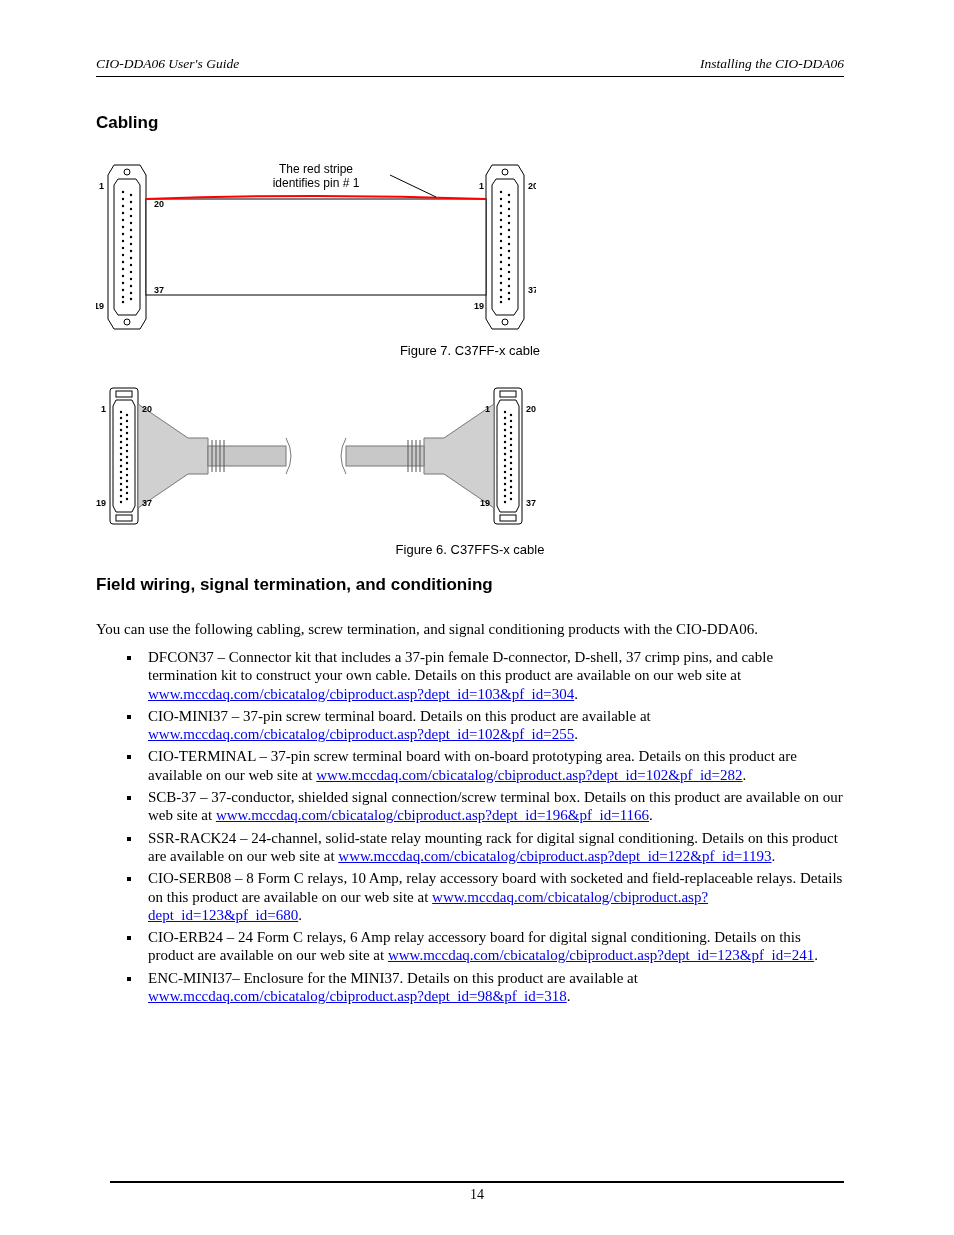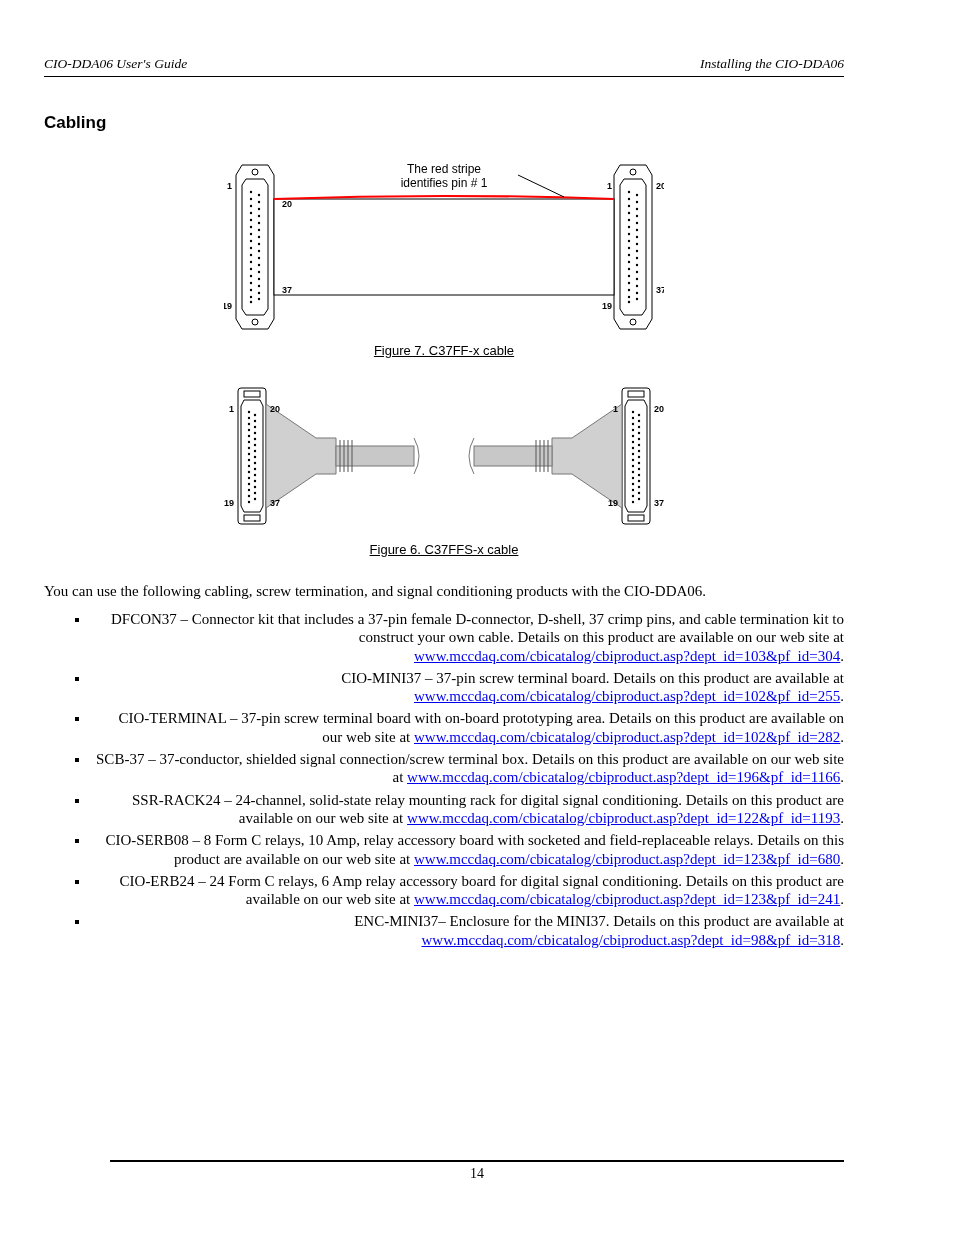--- a/index.html
+++ b/index.html
@@ -4,21 +4,21 @@
 <style>
   body {
     margin: 0;
     font-family: "Times New Roman", Times, serif;
     font-size: 15px;
     color: #000;
     background: #fff;
     width: 954px;
   }
   .page {
-    padding: 54px 110px 40px 44px;
+    padding: 54px 110px 40px 96px;
     box-sizing: border-box;
     min-height: 1235px;
     position: relative;
   }
   .header-row {
     display: flex;
     justify-content: space-between;
     font-style: italic;
     font-size: 13.5px;
     margin-top: 2px;
@@ -31,53 +31,50 @@
   }
   .section-heading {
     font-family: Arial, Helvetica, sans-serif;
     font-weight: bold;
     font-size: 17px;
     margin: 0 0 14px 0;
   }
   .figure-wrap {
     display: flex;
     flex-direction: column;
-    align-items: center;
     margin: 10px 0 18px 0;
   }
   .figure-caption {
     font-family: Arial, Helvetica, sans-serif;
     font-size: 13px;
     margin-top: 6px;
     text-align: center;
-    text-decoration: underline;
   }
   .body-para {
     margin: 26px 0 10px 0;
   }
   ul.square {
     list-style: square;
     padding-left: 46px;
     margin: 4px 0 0 0;
   }
   ul.square li {
     padding-left: 6px;
     margin: 4px 0 2px 0;
     line-height: 1.22;
-    text-align: right;
   }
   a.link {
     color: #0000ee;
     text-decoration: underline;
   }
   .footer-area {
     position: absolute;
     left: 110px;
     right: 110px;
-    bottom: 53px;
+    bottom: 32px;
   }
   .footer-rule {
     border: none;
     border-top: 2px solid #000;
     margin: 0 0 4px 0;
   }
   .footer-num {
     text-align: center;
     font-size: 14px;
   }
@@ -314,20 +311,21 @@
       <text x="46" y="36" font-size="9" font-weight="bold">20</text>
       <text x="46" y="130" font-size="9" font-weight="bold">37</text>
       <text x="394" y="36" font-size="9" font-weight="bold" text-anchor="end">1</text>
       <text x="394" y="130" font-size="9" font-weight="bold" text-anchor="end">19</text>
       <text x="430" y="36" font-size="9" font-weight="bold">20</text>
       <text x="430" y="130" font-size="9" font-weight="bold">37</text>
     </svg>
     <div class="figure-caption">Figure 6. C37FFS-x cable</div>
   </div>
 
+  <h2 class="section-heading">Field wiring, signal termination, and conditioning</h2>
 
   <p class="body-para">You can use the following cabling, screw termination, and signal conditioning products with the CIO-DDA06.</p>
 
   <ul class="square" id="item-list">
       <li>DFCON37 – Connector kit that includes a 37-pin female D-connector, D-shell, 37 crimp pins, and cable termination kit to construct your own cable. Details on this product are available on our web site at <a class="link" href="#">www.mccdaq.com/cbicatalog/cbiproduct.asp?dept_id=103&amp;pf_id=304</a>.</li>
       <li>CIO-MINI37 – 37-pin screw terminal board. Details on this product are available at <a class="link" href="#">www.mccdaq.com/cbicatalog/cbiproduct.asp?dept_id=102&amp;pf_id=255</a>.</li>
       <li>CIO-TERMINAL – 37-pin screw terminal board with on-board prototyping area. Details on this product are available on our web site at <a class="link" href="#">www.mccdaq.com/cbicatalog/cbiproduct.asp?dept_id=102&amp;pf_id=282</a>.</li>
       <li>SCB-37 – 37-conductor, shielded signal connection/screw terminal box. Details on this product are available on our web site at <a class="link" href="#">www.mccdaq.com/cbicatalog/cbiproduct.asp?dept_id=196&amp;pf_id=1166</a>.</li>
       <li>SSR-RACK24 – 24-channel, solid-state relay mounting rack for digital signal conditioning. Details on this product are available on our web site at <a class="link" href="#">www.mccdaq.com/cbicatalog/cbiproduct.asp?dept_id=122&amp;pf_id=1193</a>.</li>
       <li>CIO-SERB08 – 8 Form C relays, 10 Amp, relay accessory board with socketed and field-replaceable relays. Details on this product are available on our web site at <a class="link" href="#">www.mccdaq.com/cbicatalog/cbiproduct.asp?dept_id=123&amp;pf_id=680</a>.</li>

